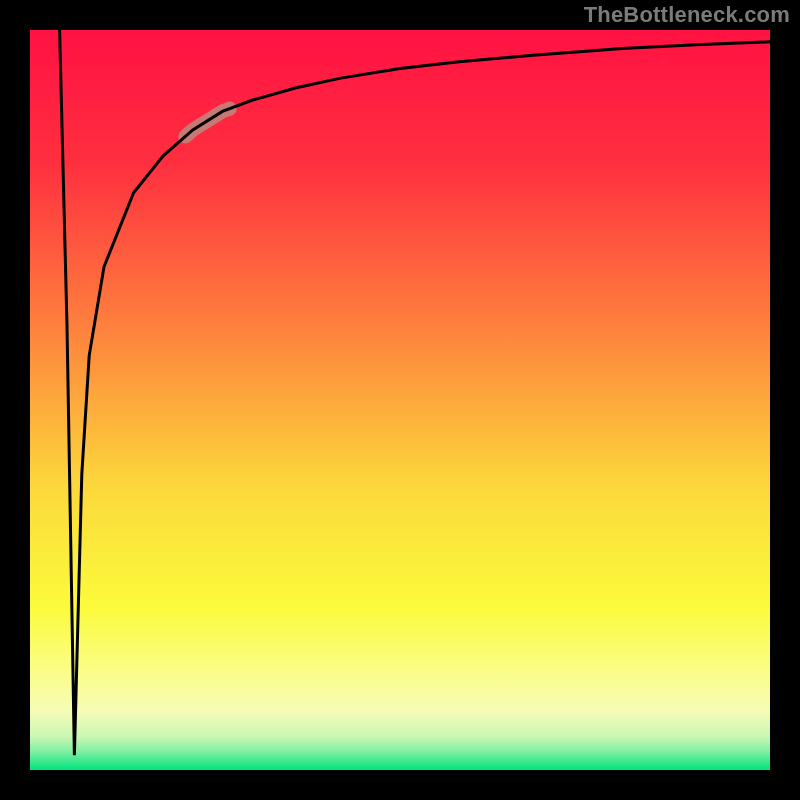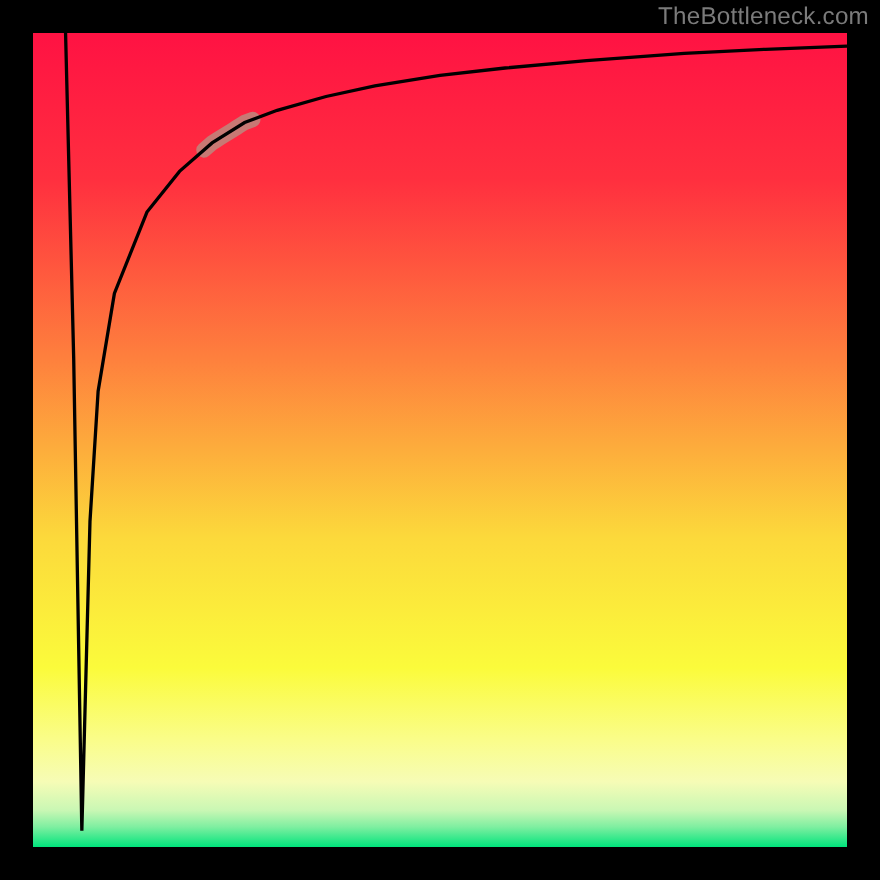--- a/index.html
+++ b/index.html
@@ -37,21 +37,21 @@
     top: 0;
     width: 100%;
     height: 100%;
   }
   .watermark {
     position: absolute;
     top: 2px;
     right: 10px;
     font-family: Arial, Helvetica, sans-serif;
     font-size: 22px;
-    font-weight: 400;
+    font-weight: 700;
     color: #7b7b7b;
     letter-spacing: 0.2px;
   }
 </style>
 </head>
 <body>
 
 <div class="frame">
 
   <div class="plot">

